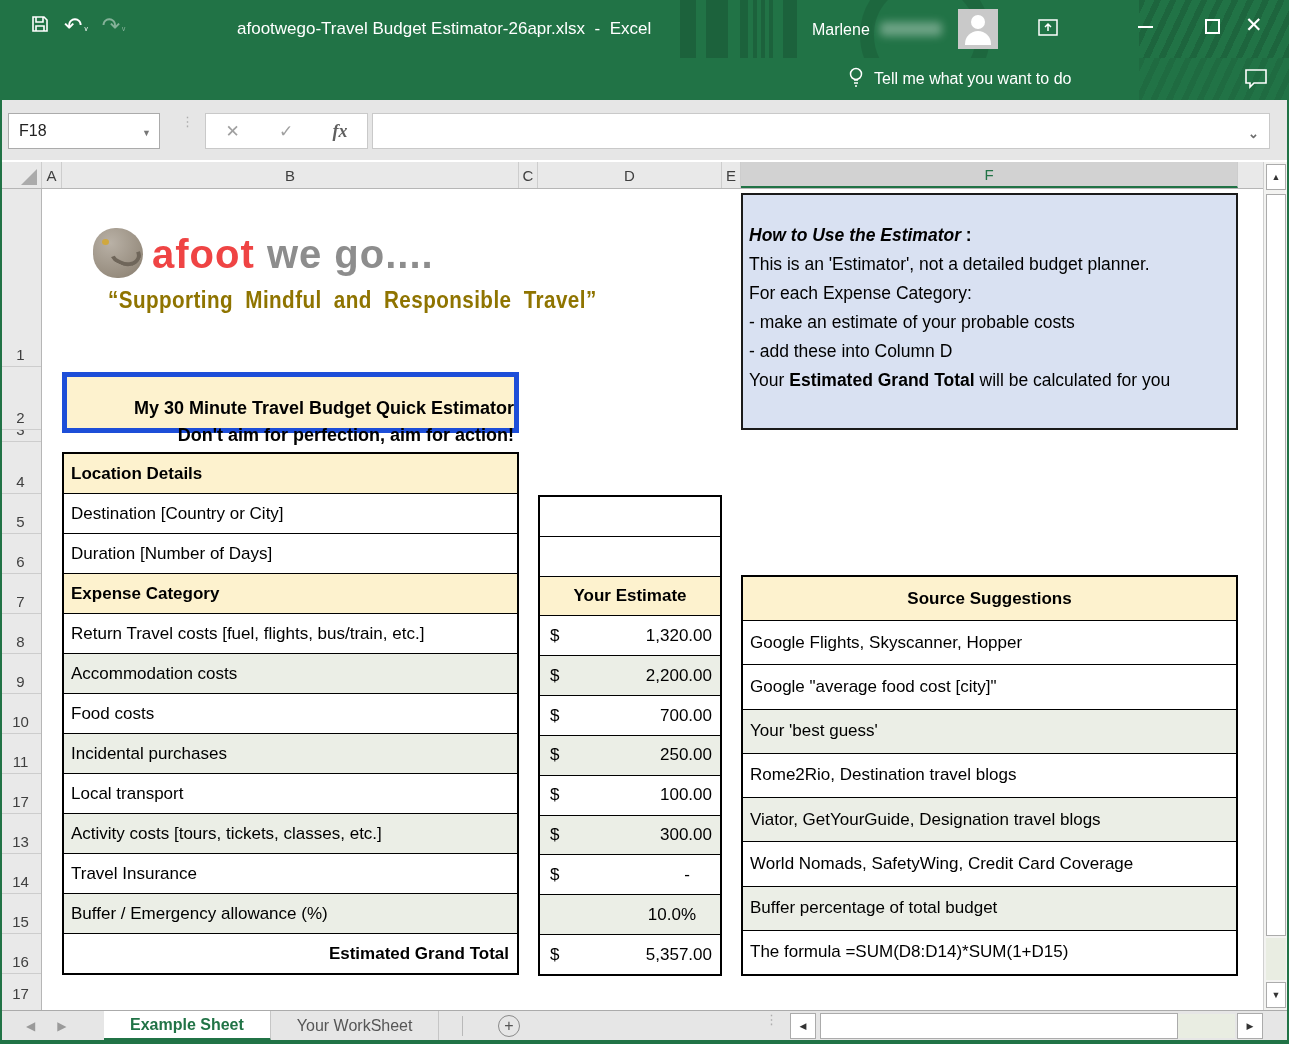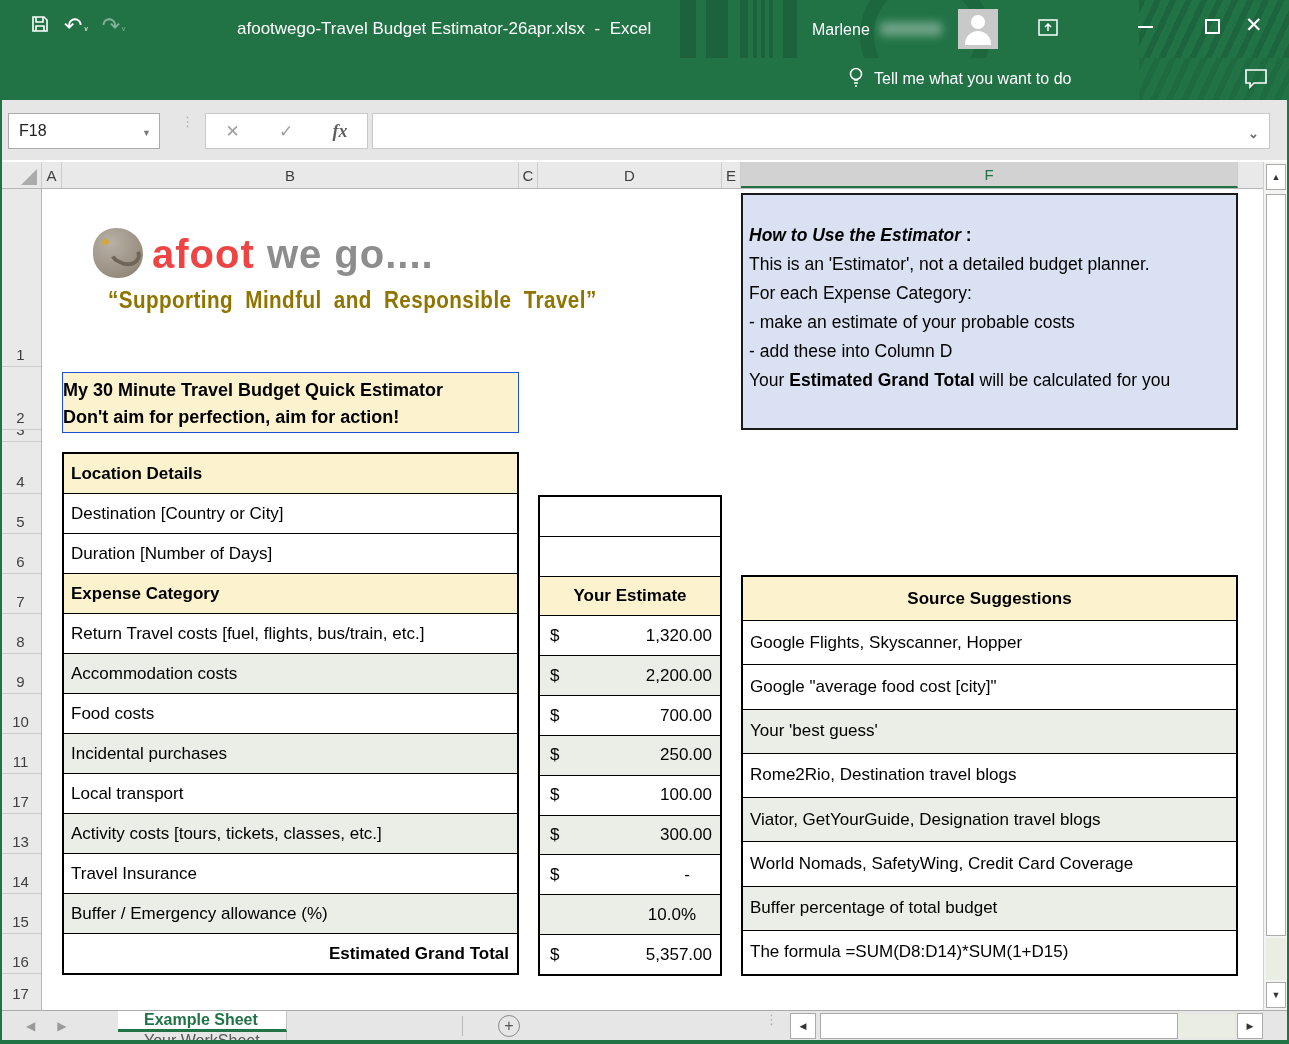--- a/index.html
+++ b/index.html
@@ -70,21 +70,21 @@
   .logo-stone::after { content:""; position:absolute; left:18px; top:14px; width:22px; height:16px; border-radius:50% 50% 60% 40%; border:4px solid #6f665a; border-top-color:transparent; border-left-color:transparent; transform:rotate(25deg); }
   .logo-text { position:absolute; left:152px; top:72px; font-size:40px; font-weight:bold; letter-spacing:1px; white-space:nowrap; }
   .logo-text .brand-red { color:#ef4444;text-align:center; }
   .logo-text .brand-gray { color:#8D8D8D; }
   .logo-tagline { position:absolute; left:108px; top:126px; font-size:24px; font-weight:700; color:#8F7400; white-space:nowrap; transform:scaleX(0.86); transform-origin:left; word-spacing:7px; letter-spacing:0.5px; }
 
   .howto { position:absolute; left:741px; top:33px; width:497px; height:237px; background:#D9E1F2; border:2px solid #1a1a1a; padding:26px 6px 0 6px; font-size:17.5px; line-height:29px; color:#000; }
   .howto .hd { font-weight:bold; font-style:italic; }
   .howto .hd-suffix { font-weight:bold; font-style:normal; }
 
-  .banner { position:absolute; left:62px; top:212px; width:457px; height:61px; background:#FDF2CE; border:1px solid #1d4ed8; text-align:left; font-weight:bold; font-size:18px; line-height:27px; padding-top:4px; }
+  .banner { position:absolute; left:62px; top:212px; width:457px; height:61px; background:#FDF2CE; border:5px solid #1d4ed8; text-align:right; font-weight:bold; font-size:18px; line-height:27px; padding-top:18px; }
 
   .tbl { position:absolute; background:#fff; border:2px solid #000; display:flex; flex-direction:column; }
   .btable { left:62px; top:292px; width:457px; height:523px; }
   .dtable { left:538px; top:335px; width:184px; height:481px; }
   .ftable { left:741px; top:415px; width:497px; height:401px; }
   .trow { border-bottom:1px solid #000; display:flex; align-items:center; font-size:17px; flex:1 1 0; min-height:0; }
   .trow:last-child { border-bottom:none; }
   .trow.alt { background:#EBEEE6; }
   .trow.beige { background:#FDF2CE; font-weight:bold; }
   .padL { padding-left:7px; }
@@ -99,21 +99,21 @@
   .vscroll { position:absolute; left:1263px; top:162px; width:24px; height:848px; background:#F3F3F1; border-left:1px solid #D0D0D0; }
   .sbtn { position:absolute; left:2px; width:20px; height:26px; background:#fff; border:1px solid #ABABAB; display:flex; align-items:center; justify-content:center; font-size:9px; color:#333; }
   .vs-up { top:2px; }
   .vs-down { top:820px; }
   .vs-thumb { position:absolute; left:2px; top:32px; width:20px; height:742px; background:#fff; border:1px solid #ABABAB; }
   .vs-track-green { position:absolute; left:2px; top:776px; width:20px; height:42px; background:#E9EDE2; }
 
   
   .tabbar { position:absolute; left:0; top:1010px; width:1289px; height:30px; background:#E6E6E6; border-top:1px solid #ABABAB; }
   .navarrows { position:absolute; left:26px; top:8px; display:flex; gap:22px; color:#9a9a9a; font-size:12px; }
-  .sheettabs { position:absolute; left:118px; top:0; height:30px; display:flex;flex-direction:column; }
+  .sheettabs { position:absolute; left:104px; top:0; height:30px; display:flex; }
   .stab { height:30px; display:flex; align-items:center; padding:0 26px; font-size:16px; color:#565656; border-right:1px solid #C6C6C6; }
   .stab.active { background:#fff; color:#217346; font-weight:bold; border-bottom:3px solid #217346; border-right:1px solid #C6C6C6; }
   .tab-sep { position:absolute; left:462px; top:5px; width:1px; height:20px; background:#B9B9B9; }
   .addsheet { position:absolute; left:498px; top:4px; width:22px; height:22px; border:1px solid #8a8a8a; border-radius:50%; color:#555; display:flex; align-items:center; justify-content:center; font-size:16px; }
   .hdots { position:absolute; left:765px; top:5px; color:#ADADAD; font-size:13px; line-height:7px; }
   .hscroll { position:absolute; left:790px; top:2px; width:473px; height:26px; }
   .hs-left { position:absolute; left:0; top:0; width:26px; height:26px; }
   .hs-thumb { position:absolute; left:30px; top:0; width:358px; height:26px; background:#fff; border:1px solid #ABABAB; }
   .hs-track-green { position:absolute; left:388px; top:1px; width:57px; height:24px; background:#E9EDE2; }
   .hs-right { position:absolute; left:447px; top:0; width:26px; height:26px; }

